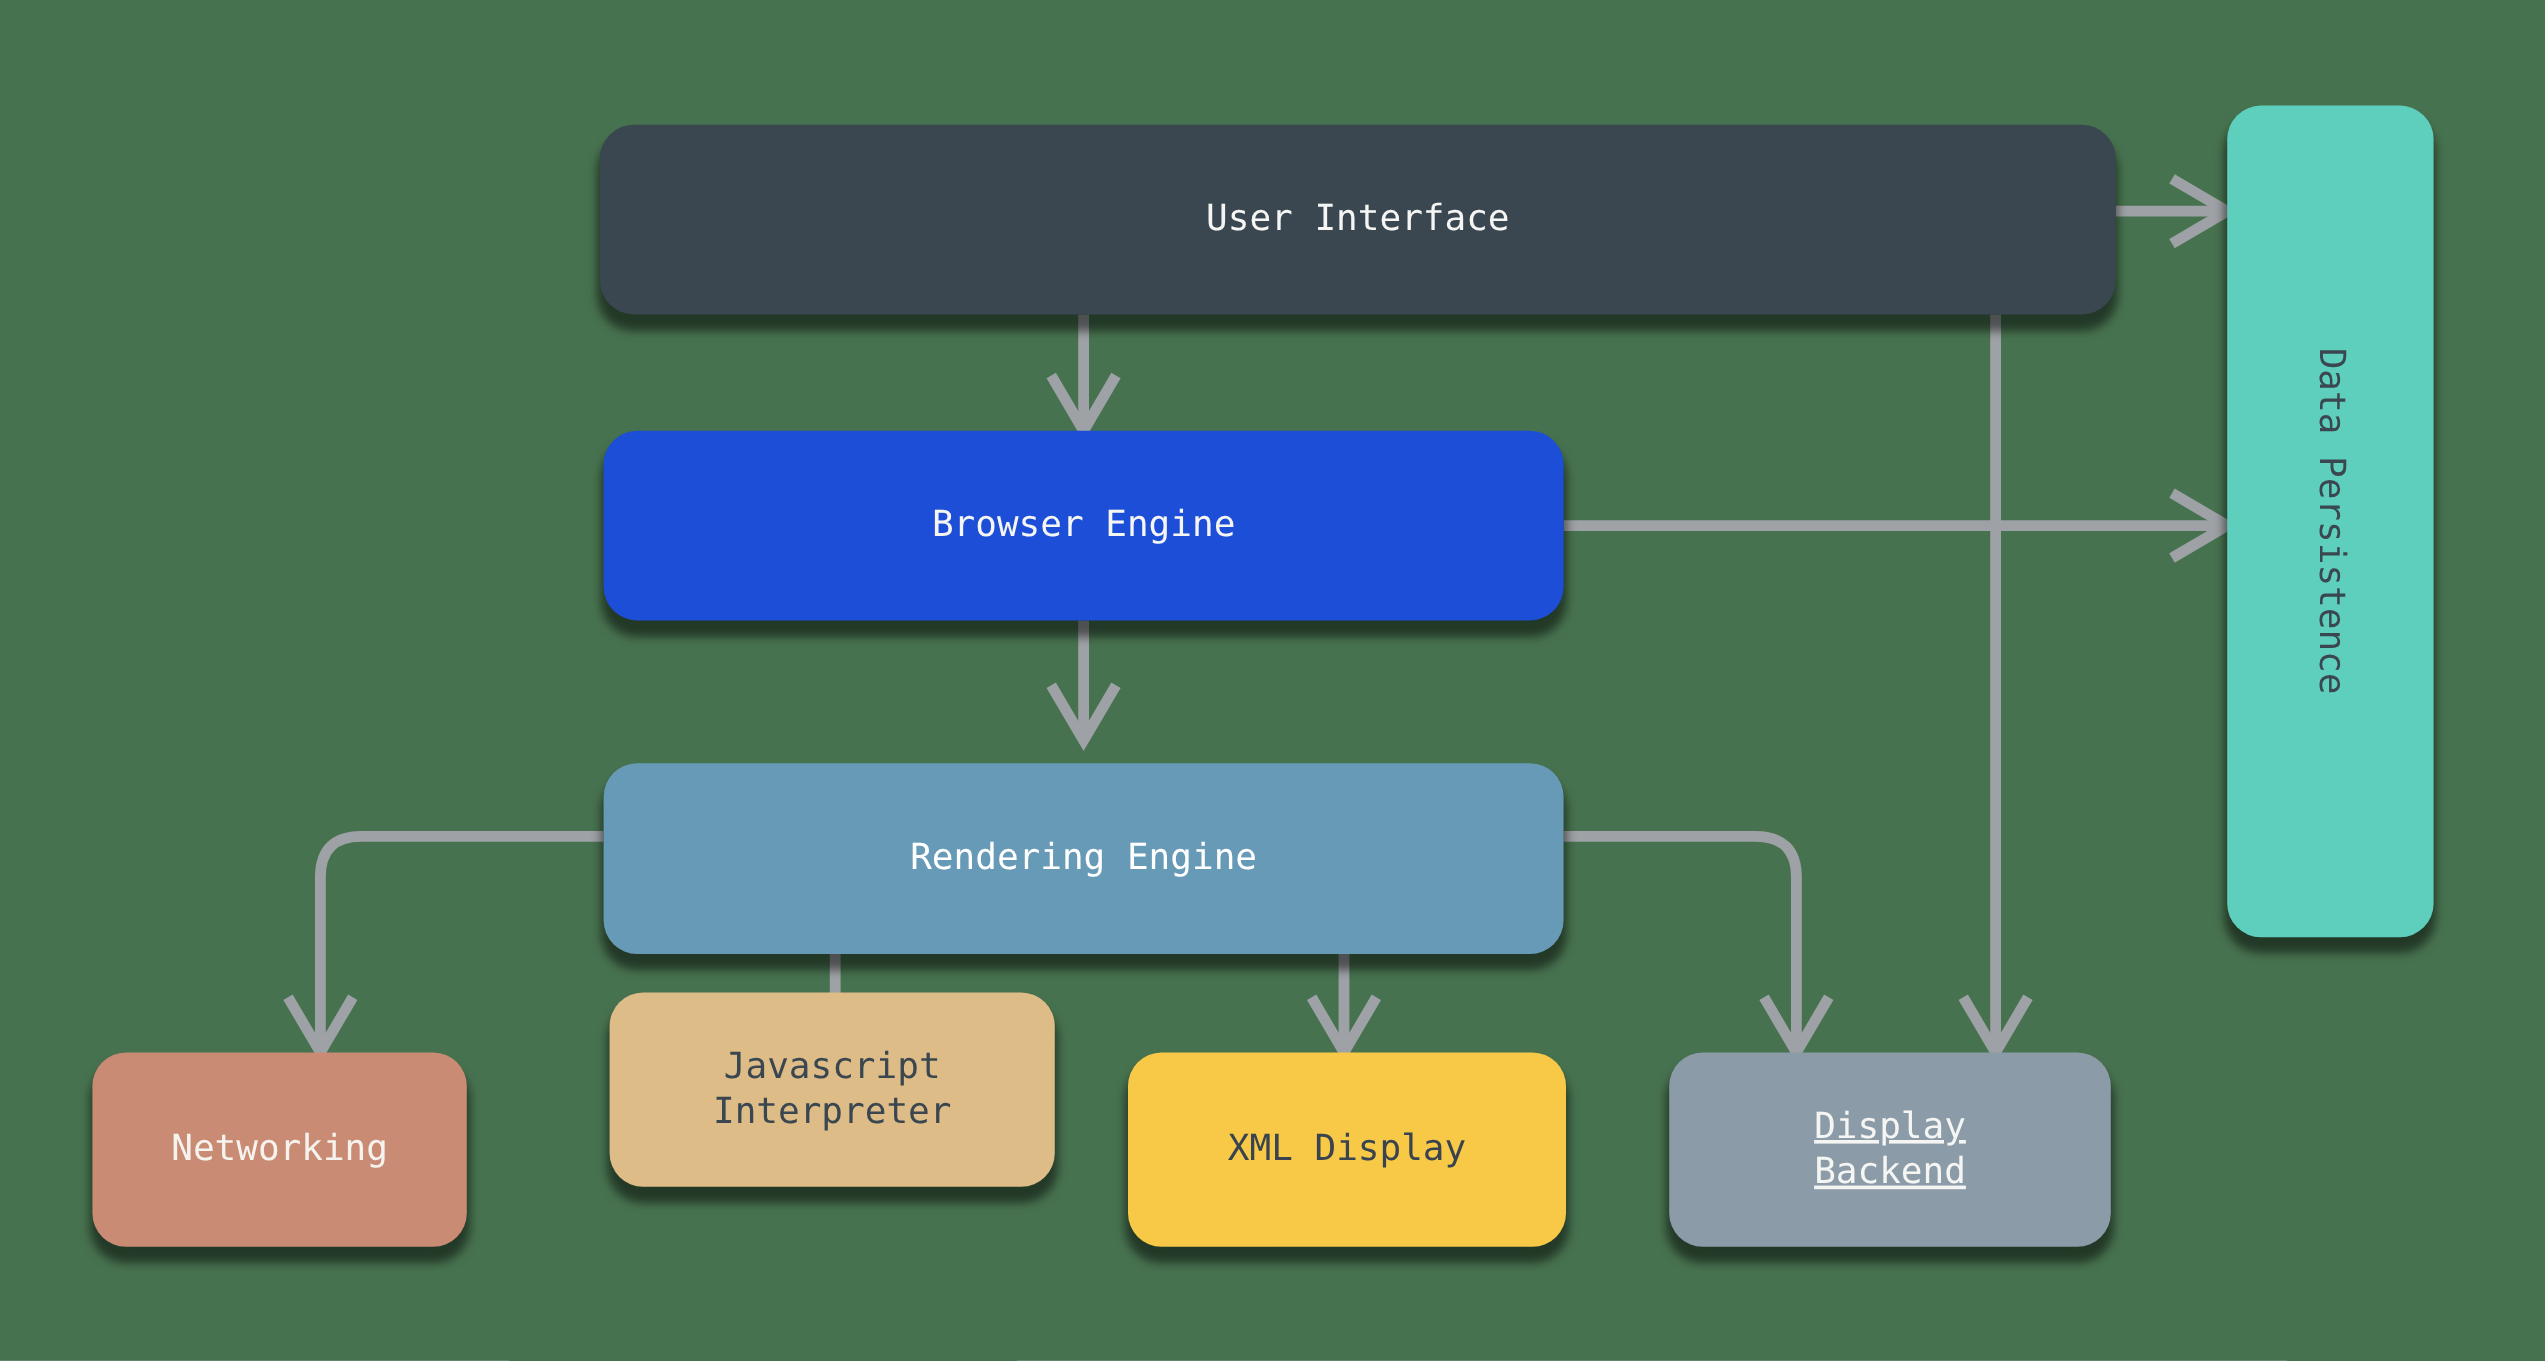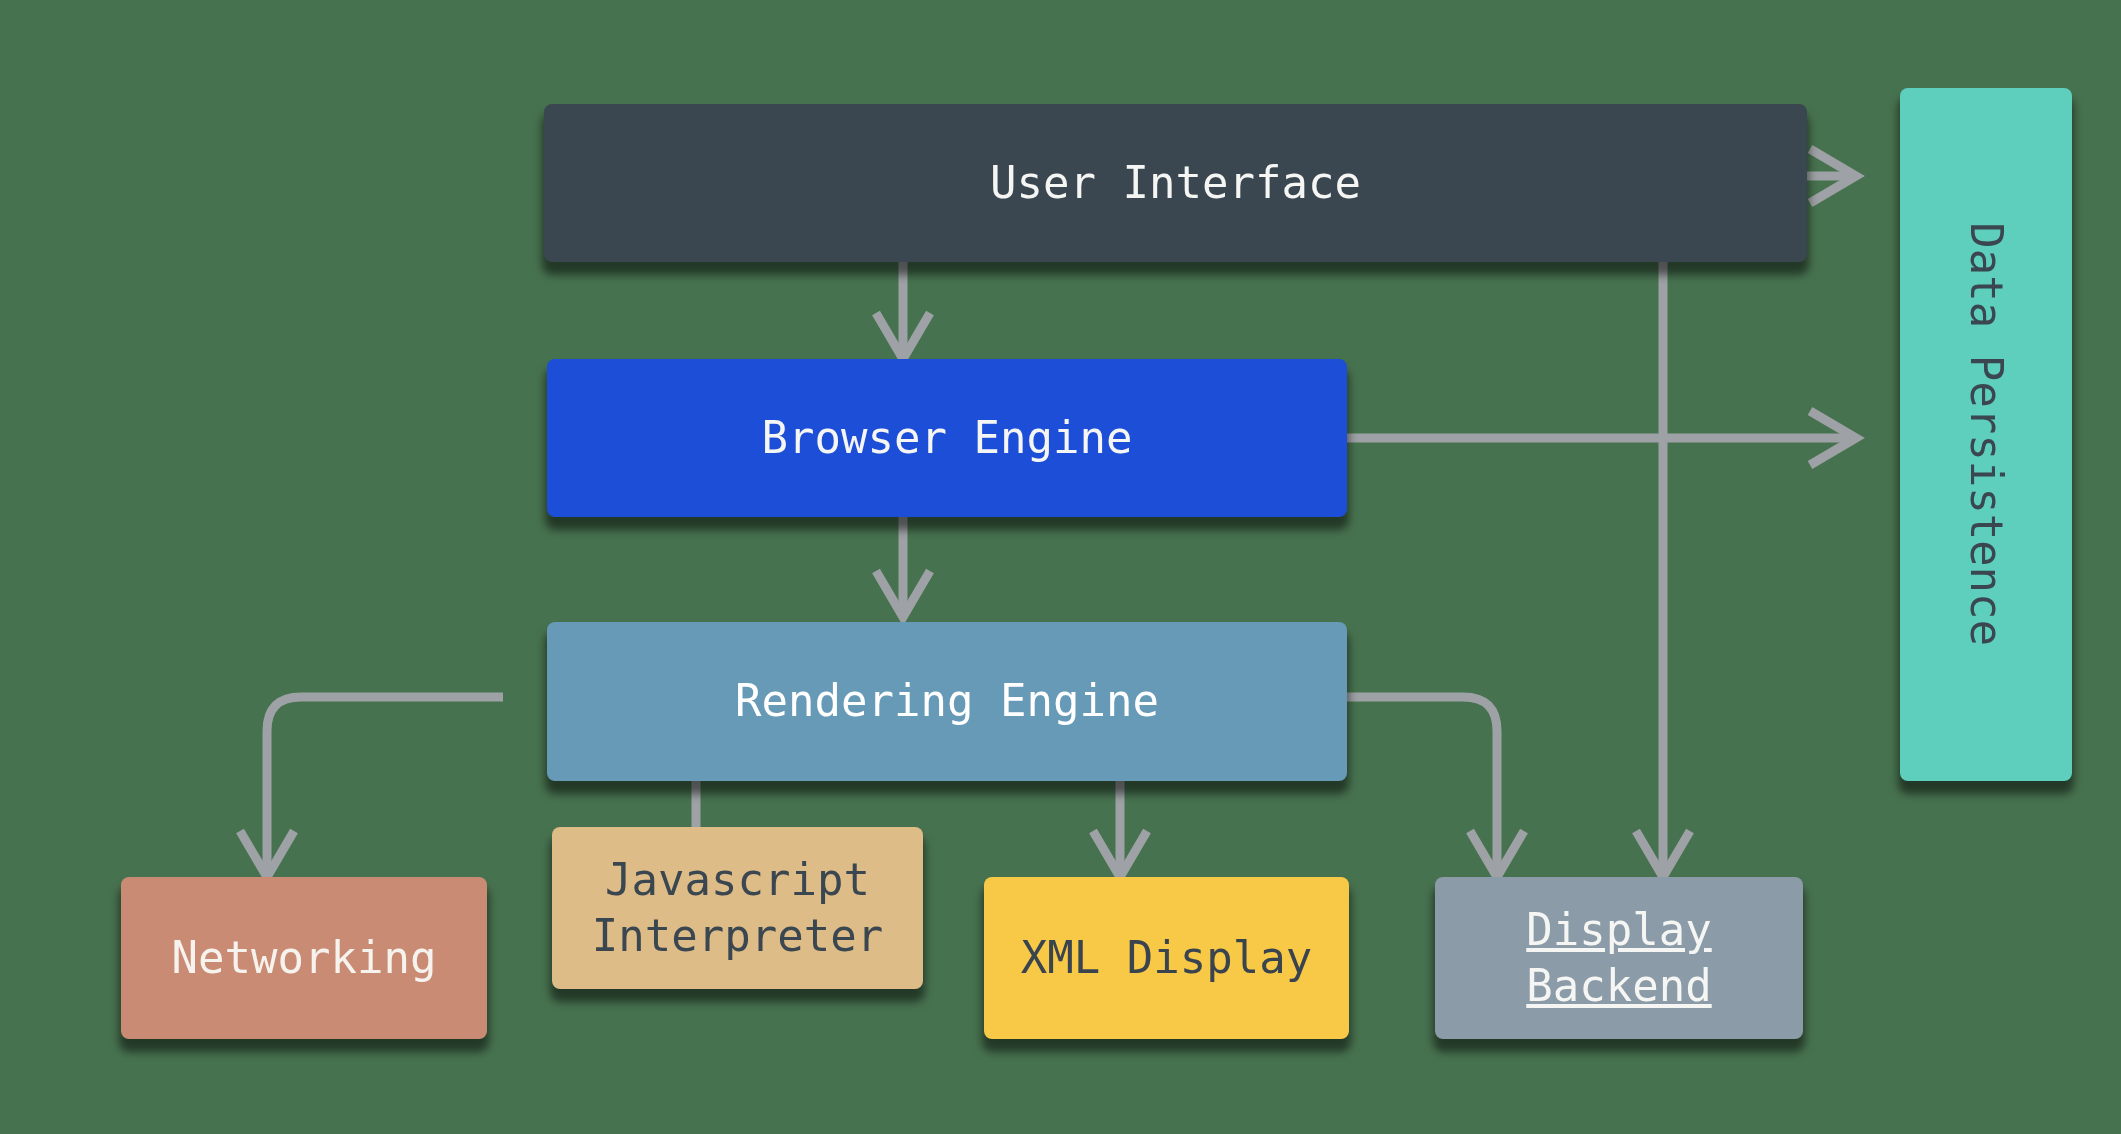--- a/index.html
+++ b/index.html
@@ -16,26 +16,25 @@
     position: absolute; left: 0; top: 0;
     width: 2121px; height: 1134px;
   }
   #nodes { position: absolute; left: 0; top: 0; width: 100%; height: 100%; }
   .node {
     position: absolute;
     box-sizing: border-box;
     display: flex;
     align-items: center;
     justify-content: center;
-    border-radius: 8px;
-    font-size: 44px;
+    border-radius: 28px;
+    font-size: 30px;
     line-height: 1.28;
     text-align: center;
     white-space: pre-line;
-    margin-left: 44px;
   }
   .node span { display: block; }
   .node.vertical span {
     transform: rotate(90deg);
     white-space: nowrap;
   }
 </style>
 </head>
 <body>
 
@@ -56,22 +55,22 @@
       <path d="M 1303 697 L 1463 697 Q 1497 697 1497 731 L 1497 877" fill="none" stroke="#9EA1A5" stroke-width="9"></path>
       <path d="M 1470 831 L 1497 877 L 1524 831" fill="none" stroke="#9EA1A5" stroke-width="9" stroke-linejoin="miter"></path>
       <path d="M 696 776 L 696 877" fill="none" stroke="#9EA1A5" stroke-width="9"></path>
       <path d="M 669 831 L 696 877 L 723 831" fill="none" stroke="#9EA1A5" stroke-width="9" stroke-linejoin="miter"></path>
       <path d="M 1120 776 L 1120 877" fill="none" stroke="#9EA1A5" stroke-width="9"></path>
       <path d="M 1093 831 L 1120 877 L 1147 831" fill="none" stroke="#9EA1A5" stroke-width="9" stroke-linejoin="miter"></path>
     </svg>
   <div id="nodes">
       <div class="node" style="left: 500px; top: 104px; width: 1263px; height: 158px; background: rgb(58, 71, 80); color: rgb(245, 246, 244); box-shadow: rgba(0, 0, 0, 0.5) 0px 11px 8px 2px;"><span>User Interface</span></div>
       <div class="node" style="left: 503px; top: 359px; width: 800px; height: 158px; background: #1d4ed8; color: rgb(245, 246, 244); box-shadow: rgba(0, 0, 0, 0.5) 0px 11px 8px 2px;"><span>Browser Engine</span></div>
-      <div class="node" style="left: 503px; top: 622px; width: 800px; height: 159px; background: rgb(103, 154, 182); color: rgb(255, 255, 255); box-shadow: rgba(0, 0, 0, 0.5) 0px 11px 8px 2px;"><span>Rendering Engine</span></div>
-      <div class="node" style="left: 77px; top: 877px; width: 366px; height: 162px; background: rgb(201, 139, 116); color: rgb(246, 243, 238); box-shadow: rgba(0, 0, 0, 0.5) 0px 11px 8px 2px;"><span>Networking</span></div>
+      <div class="node" style="left: 503px; top: 636px; width: 800px; height: 159px; background: rgb(103, 154, 182); color: rgb(255, 255, 255); box-shadow: rgba(0, 0, 0, 0.5) 0px 11px 8px 2px;"><span>Rendering Engine</span></div>
+      <div class="node" style="left: 77px; top: 877px; width: 312px; height: 162px; background: rgb(201, 139, 116); color: rgb(246, 243, 238); box-shadow: rgba(0, 0, 0, 0.5) 0px 11px 8px 2px;"><span>Networking</span></div>
       <div class="node" style="left: 508px; top: 827px; width: 371px; height: 162px; background: rgb(222, 188, 135); color: rgb(58, 71, 80); box-shadow: rgba(0, 0, 0, 0.5) 0px 11px 8px 2px;"><span>Javascript
 Interpreter</span></div>
       <div class="node" style="left: 940px; top: 877px; width: 365px; height: 162px; background: rgb(248, 201, 71); color: rgb(58, 68, 78); box-shadow: rgba(0, 0, 0, 0.5) 0px 11px 8px 2px;"><span>XML Display</span></div>
       <div class="node" style="left: 1391px; top: 877px; width: 368px; height: 162px; background: rgb(139, 155, 167); color: rgb(245, 246, 244); box-shadow: rgba(0, 0, 0, 0.5) 0px 11px 8px 2px; text-decoration: underline;"><span>Display
 Backend</span></div>
       <div class="node vertical" style="left: 1856px; top: 88px; width: 172px; height: 693px; background: rgb(95, 207, 189); color: rgb(58, 71, 80); box-shadow: rgba(0, 0, 0, 0.5) 0px 11px 8px 2px;"><span>Data Persistence</span></div>
     </div>
 </div>
 
 </body></html>

